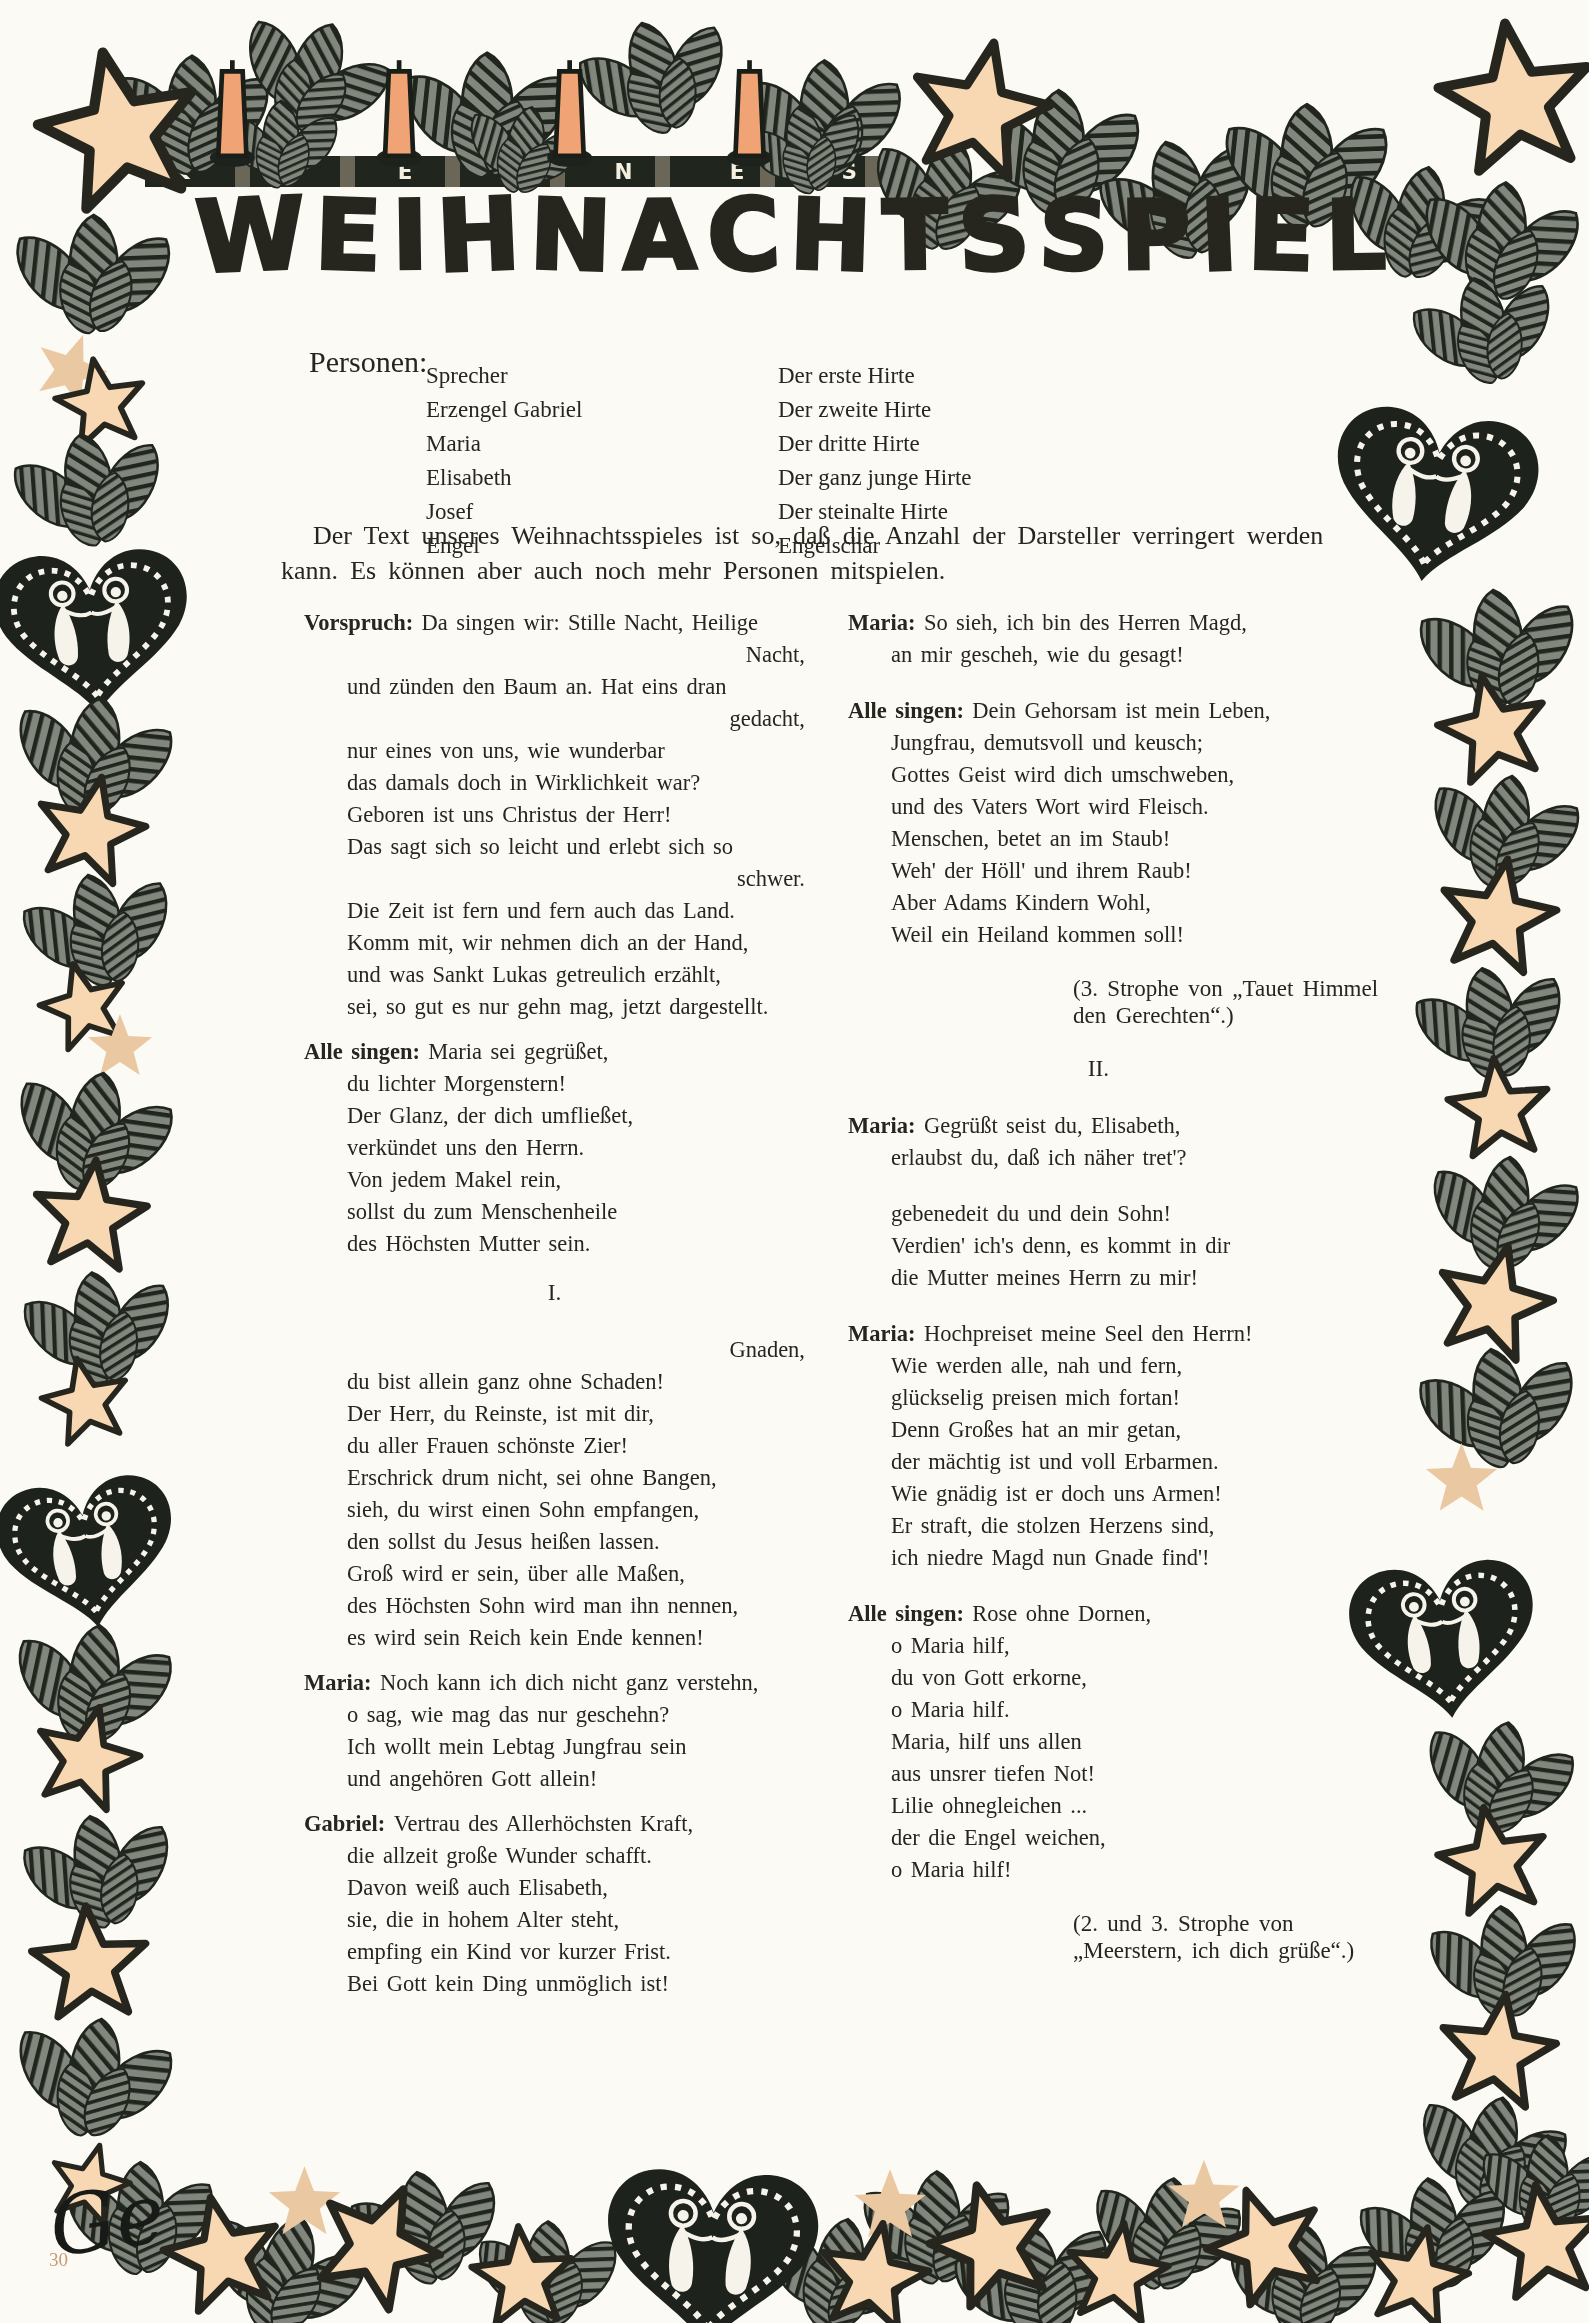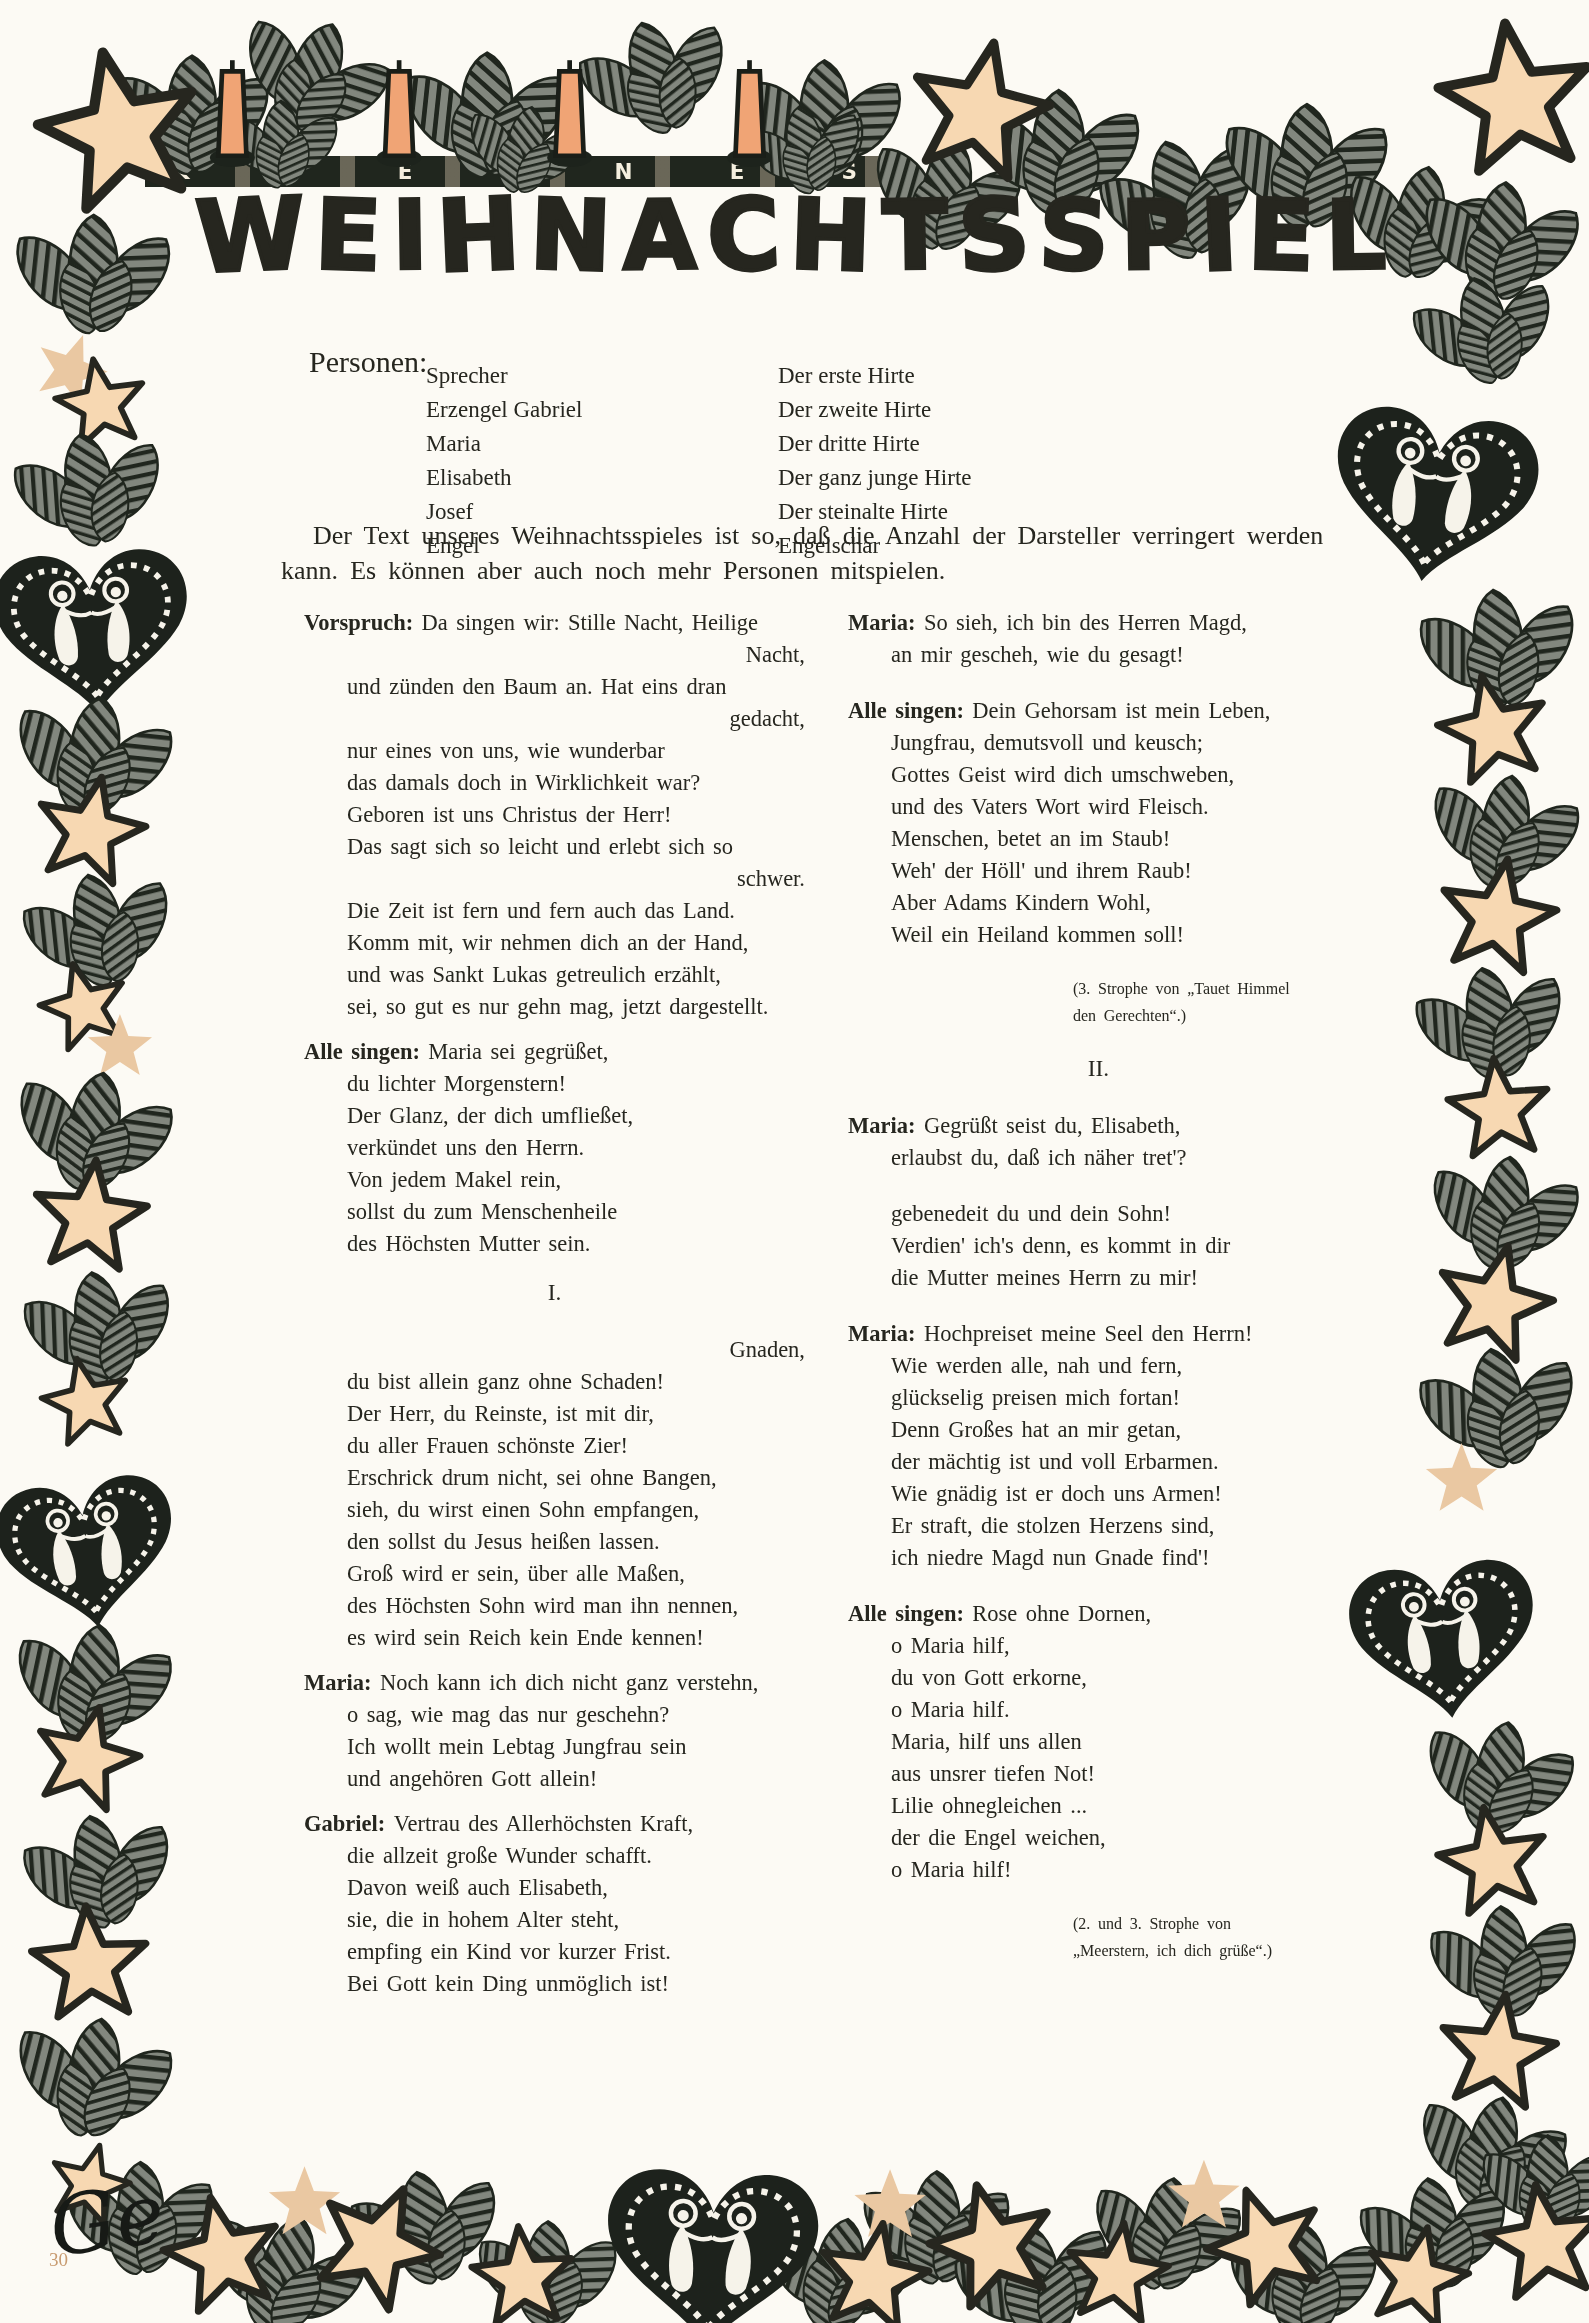--- a/index.html
+++ b/index.html
@@ -49,21 +49,21 @@
   
   .col{position:absolute;top:607px;width:501px;z-index:3;}
   .col-left{left:304px;} .col-right{left:848px;}
   .speech{padding-left:43px;margin-bottom:13px;}
   .col-right .speech{margin-bottom:24px;}
   .line{font-size:22.5px;line-height:32px;height:32px;white-space:nowrap;word-spacing:2.8px;}
   .line.first{margin-left:-43px;}
   .line.right{text-align:right;}
   .speaker{font-weight:bold;}
   .scene-heading{text-align:center;font-size:23.4px;margin:19px 0 28px;}
-  .note{font-size:16px;line-height:27px;padding-left:225px;margin:1.9px 0 26px;word-spacing:3.7px;}
+  .note{font-size:23px;line-height:27px;padding-left:225px;margin:1.9px 0 26px;word-spacing:3.7px;}
   .note-line{white-space:nowrap;}
   
   .page-number{position:absolute;left:49px;top:2249px;font-size:19px;color:var(--page-number);z-index:3;}
 </style>
 </head>
 <body>
 
 <div class="page">
 
   <svg class="border-art" width="1589" height="2324" viewBox="0 0 1696 2480" aria-hidden="true">

